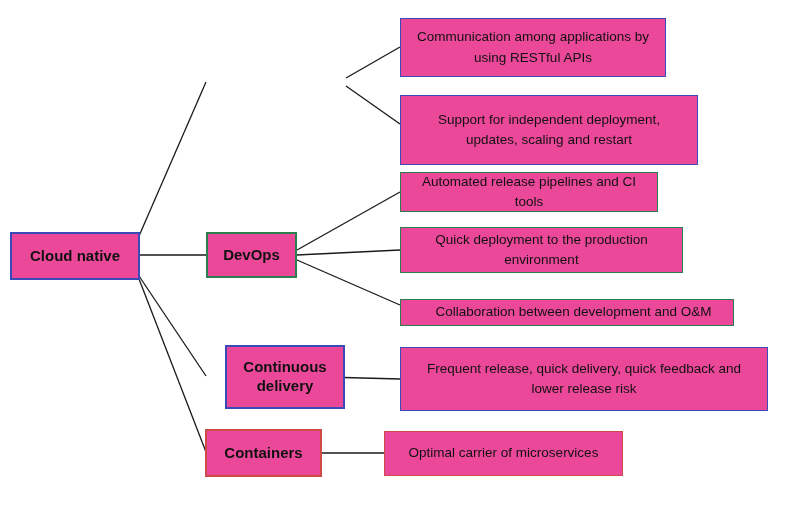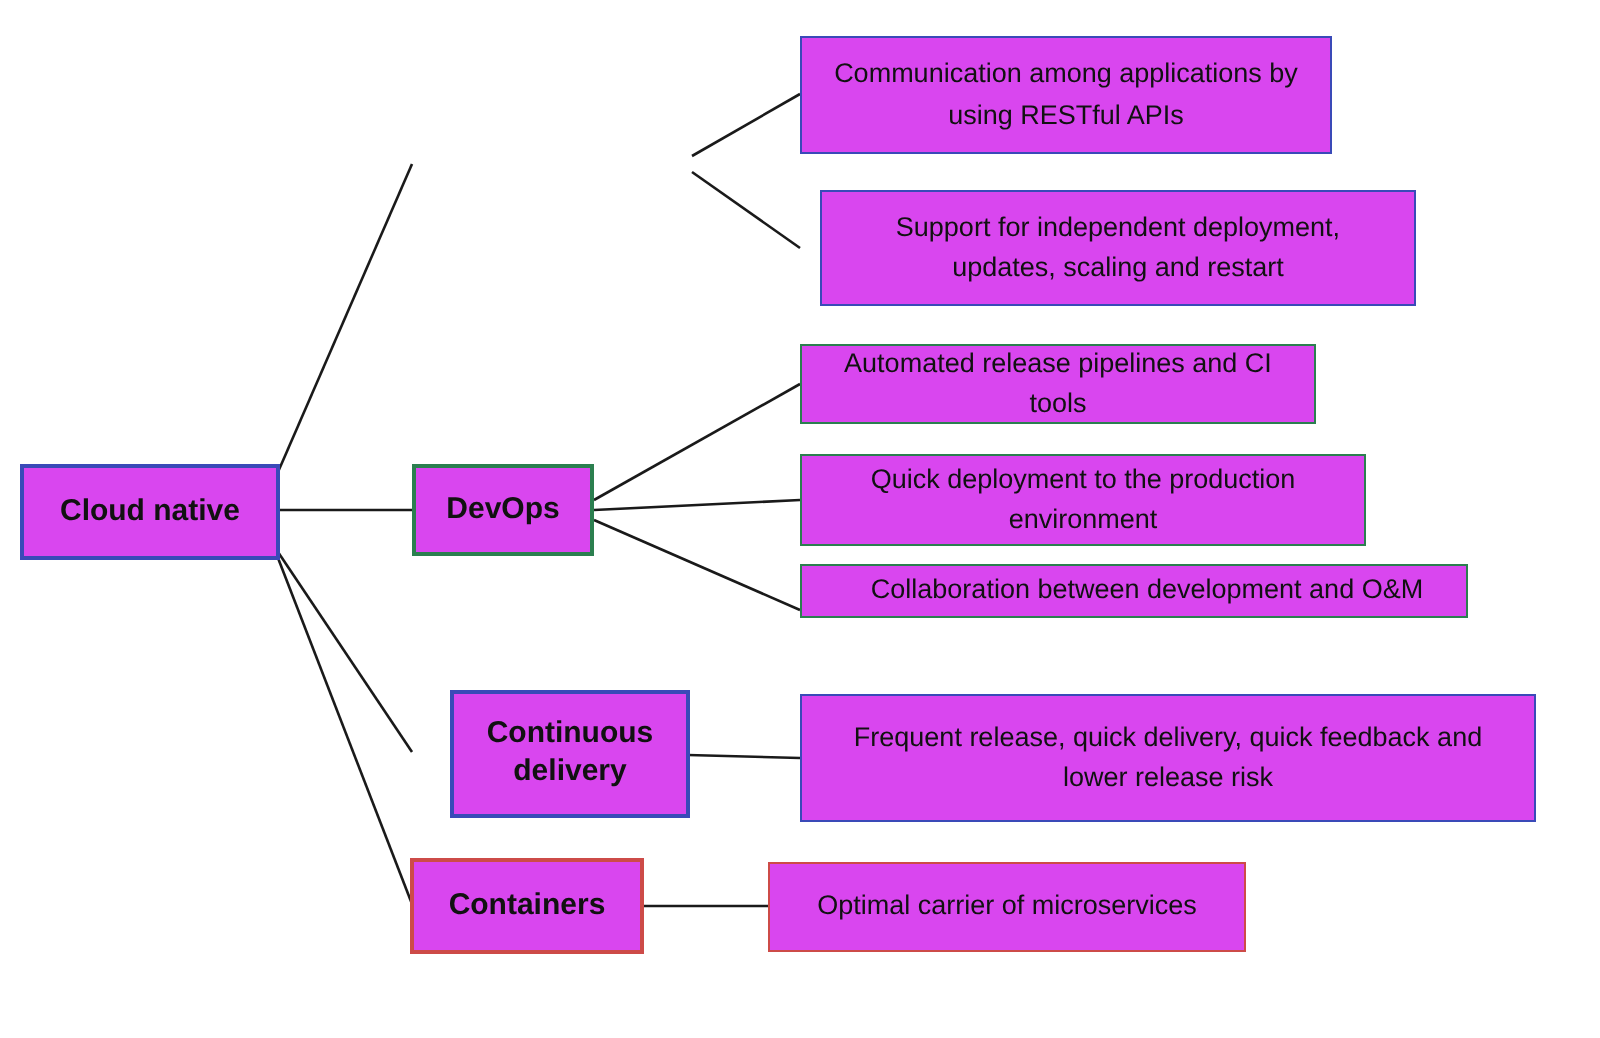--- a/index.html
+++ b/index.html
@@ -14,21 +14,21 @@
   }
   .edges {
     position: absolute;
     left: 0; top: 0;
     width: 800px; height: 519px;
   }
   .edge { stroke: #1a1a1a; stroke-width: 1.3; }
   .node {
     position: absolute;
     box-sizing: border-box;
-    background: #d946ef;
+    background: #ec4899;
     display: flex;
     align-items: center;
     justify-content: center;
     text-align: center;
   }
   .branch-node {
     border: 2px solid;
     font-weight: bold;
     font-size: 15px;
     line-height: 1.25;
@@ -40,24 +40,24 @@
     line-height: 1.5;
     padding: 2px 10px;
   }
   
   #root        { left: 10px;  top: 232px; width: 130px; height: 48px; }
   #b-micro     { left: 206px; top: 57px;  width: 140px; height: 49px; }
   #b-devops    { left: 206px; top: 232px; width: 91px;  height: 46px; }
   #b-cd        { left: 205px; top: 345px; width: 120px; height: 64px; }
   #b-cont      { left: 205px; top: 429px; width: 117px; height: 48px; }
   #l-micro-0   { left: 400px; top: 18px;  width: 266px; height: 59px; }
-  #l-micro-1   { left: 410px; top: 95px;  width: 298px; height: 58px; }
+  #l-micro-1   { left: 400px; top: 95px;  width: 298px; height: 70px; }
   #l-devops-0  { left: 400px; top: 172px; width: 258px; height: 40px; }
   #l-devops-1  { left: 400px; top: 227px; width: 283px; height: 46px; }
-  #l-devops-2  { left: 400px; top: 282px; width: 334px; height: 27px; padding-left: 23px; }
+  #l-devops-2  { left: 400px; top: 299px; width: 334px; height: 27px; padding-left: 23px; }
   #l-cd-0      { left: 400px; top: 347px; width: 368px; height: 64px; }
   #l-cont-0    { left: 384px; top: 431px; width: 239px; height: 45px; }
 </style>
 </head>
 <body>
 
 <div class="canvas">
 
   <svg class="edges" viewBox="0 0 800 519">
     <line class="edge" x1="139" y1="236" x2="206" y2="82" stroke="#1a1a1a"></line>

